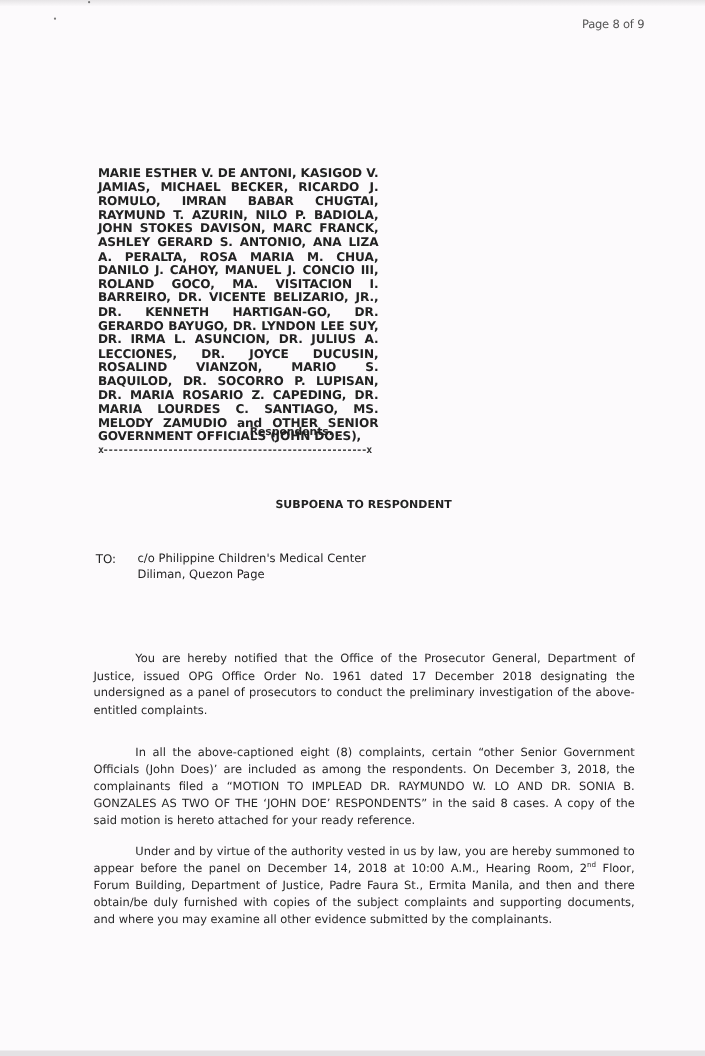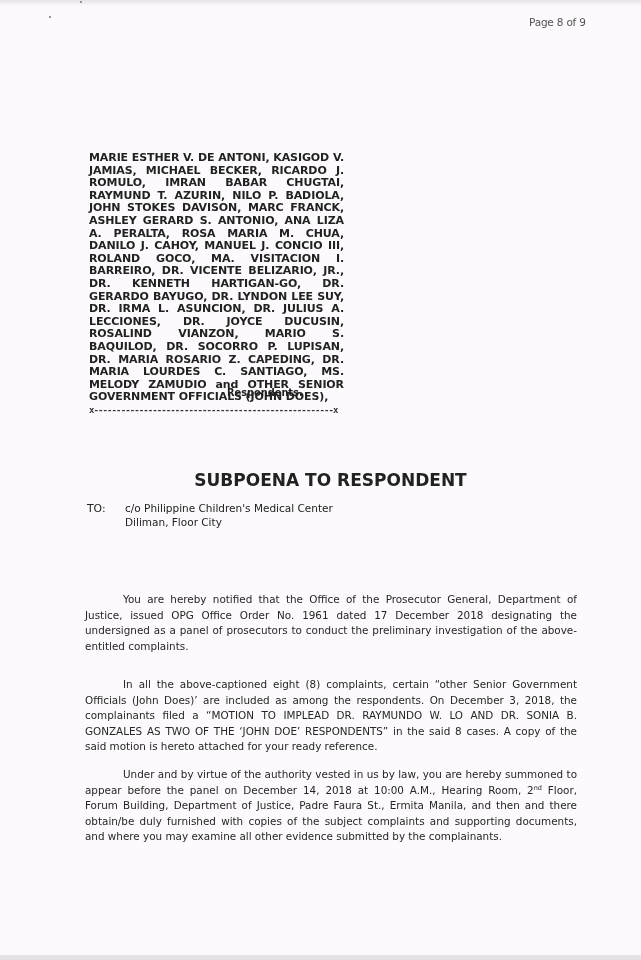--- a/index.html
+++ b/index.html
@@ -44,22 +44,22 @@
       font-size: 9.8px; font-weight: bold;
     }
     .separator {
       position: absolute; left: 89px; top: 405px; width: 252px;
       font-size: 9px; font-weight: bold; white-space: nowrap; overflow: hidden;
       font-family: "DejaVu Sans Mono", monospace; letter-spacing: -0.9px;
       color: #333;
     }
     .doc-title {
       position: absolute; left: 0; top: 454px; width: 641px;
-      text-align: center; font-size: 17px; font-weight: bold;
-      padding-left: 20px; box-sizing: border-box; margin-top: 16px;
+      text-align: center; font-size: 10px; font-weight: bold;
+      padding-left: 20px; box-sizing: border-box;
     }
     .to-label {
       position: absolute; left: 87px; top: 502px;
       font-size: 10.8px; font-weight: normal;
     }
     .addressee {
       position: absolute; left: 125px; top: 502px;
       font-size: 10.5px; line-height: 13.6px;
     }
     .addressee .name { font-weight: bold; font-size: 10.8px; }
@@ -86,20 +86,20 @@
 
 <div class="respondents-block">MARIE ESTHER V. DE ANTONI, KASIGOD V. JAMIAS, MICHAEL BECKER, RICARDO J. ROMULO, IMRAN BABAR CHUGTAI, RAYMUND T. AZURIN, NILO P. BADIOLA, JOHN STOKES DAVISON, MARC FRANCK, ASHLEY GERARD S. ANTONIO, ANA LIZA A. PERALTA, ROSA MARIA M. CHUA, DANILO J. CAHOY, MANUEL J. CONCIO III, ROLAND GOCO, MA. VISITACION I. BARREIRO, DR. VICENTE BELIZARIO, JR., DR. KENNETH HARTIGAN-GO, DR. GERARDO BAYUGO, DR. LYNDON LEE SUY, DR. IRMA L. ASUNCION, DR. JULIUS A. LECCIONES, DR. JOYCE DUCUSIN, ROSALIND VIANZON, MARIO S. BAQUILOD, DR. SOCORRO P. LUPISAN, DR. MARIA ROSARIO Z. CAPEDING, DR. MARIA LOURDES C. SANTIAGO, MS. MELODY ZAMUDIO and OTHER SENIOR GOVERNMENT OFFICIALS (JOHN DOES),</div>
 <div class="respondents-label">Respondents.</div>
 <div class="separator">x-----------------------------------------------------x</div>
 
 <div class="doc-title">SUBPOENA TO RESPONDENT</div>
 
 <div class="to-label">TO:</div>
 <div class="addressee">
   <div>c/o Philippine Children's Medical Center</div>
-  <div>Diliman, Floor City</div>
+  <div>Diliman, Quezon Page</div>
 </div>
 
 <div class="para p1">You are hereby notified that the Office of the Prosecutor General, Department of Justice, issued OPG Office Order No. 1961 dated 17 December 2018 designating the undersigned as a panel of prosecutors to conduct the preliminary investigation of the above-entitled complaints.</div>
 <div class="para p2">In all the above-captioned eight (8) complaints, certain “other Senior Government Officials (John Does)’ are included as among the respondents.  On December 3, 2018, the complainants filed a “MOTION TO IMPLEAD DR. RAYMUNDO W. LO AND DR. SONIA B. GONZALES AS TWO OF THE ‘JOHN DOE’ RESPONDENTS” in the said 8 cases.  A copy of the said motion is hereto attached for your ready reference.</div>
 <div class="para p3"><span>Under and by virtue of the authority vested in us by law, you are hereby summoned to appear before the panel on December 14, 2018 at 10:00 A.M., Hearing Room, 2</span><sup>nd</sup><span> Floor, Forum Building, Department of Justice, Padre Faura St., Ermita Manila, and then and there obtain/be duly furnished with copies of the subject complaints and supporting documents, and where you may examine all other evidence submitted by the complainants.</span></div>
 
 <div class="bottom-shade"></div>
 
 </body></html>

